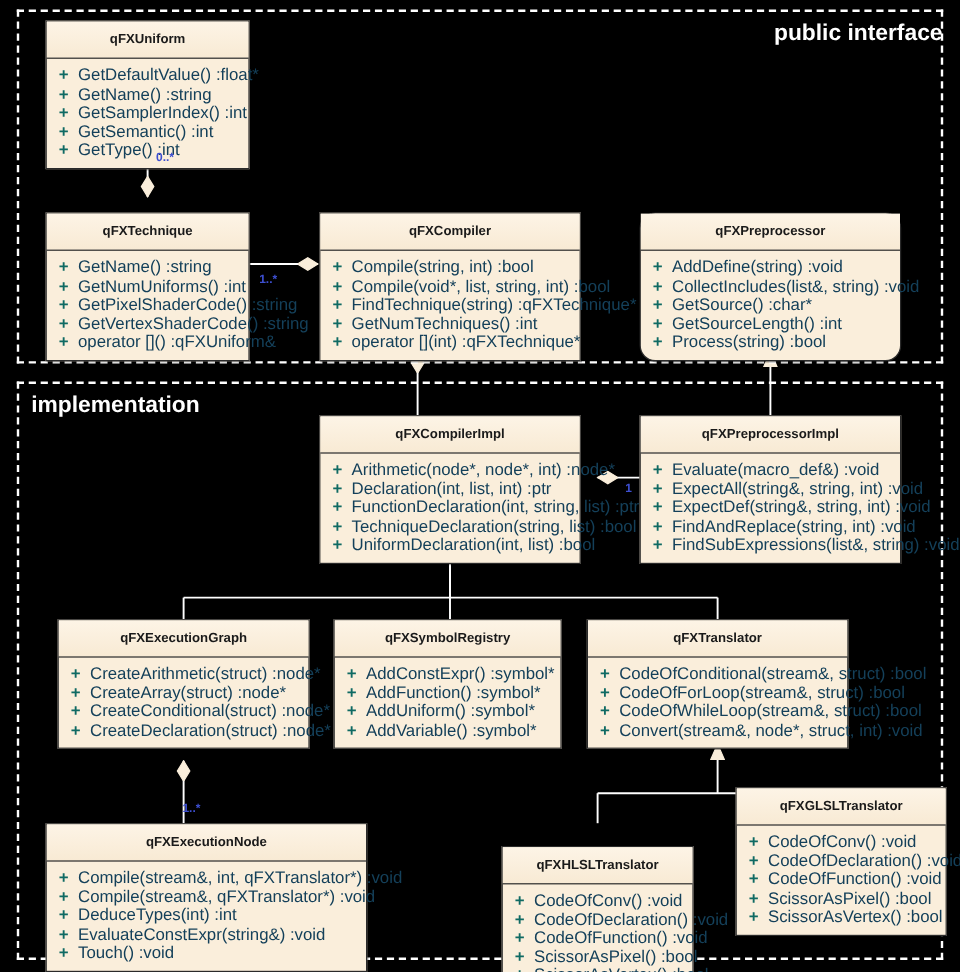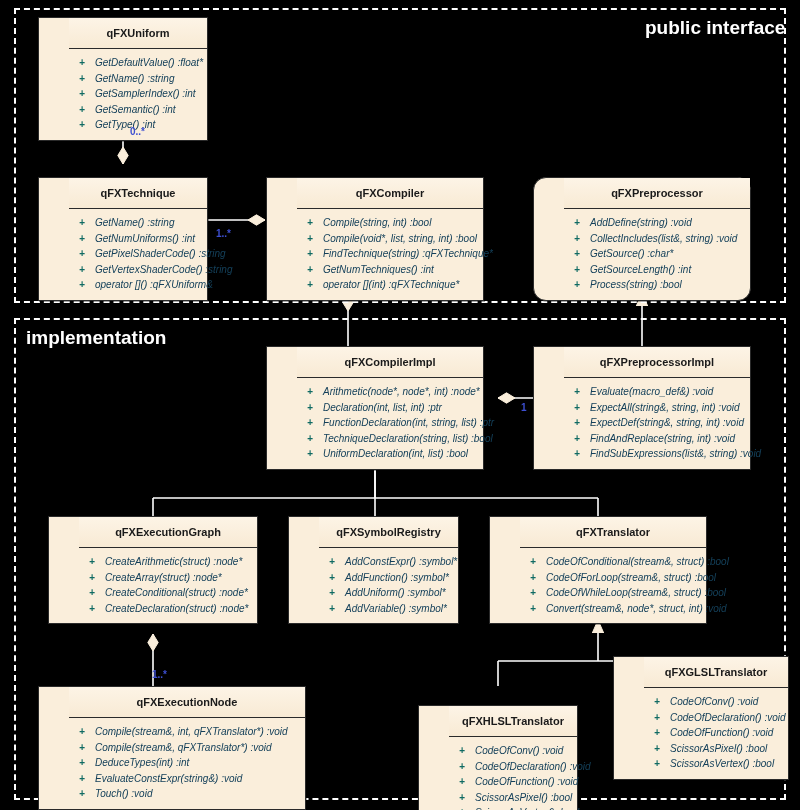--- a/index.html
+++ b/index.html
@@ -36,42 +36,40 @@
     font-size: 19px;
     font-weight: bold;
     white-space: nowrap;
   }
   .uml-class {
     position: absolute;
     background: #faeedb;
     border: 1px solid #2a2a2a;
     box-sizing: border-box;
     box-shadow: 1px 1px 0 rgba(0,0,0,0.35);
-    padding-left: 30px;
   }
   .uml-title {
     text-align: center;
     font-size: 11px;
     font-weight: bold;
     color: #1a1a1a;
     padding: 9px 4px 9px 4px;
     border-bottom: 1px solid #2a2a2a;
     white-space: nowrap;
     background: linear-gradient(to bottom, #fdf4e6 0%, #f8ead4 100%);
   }
   .uml-body {
     padding: 6px 4px 7px 4px;
   }
   .uml-row {
-    font-size: 10px;
+    font-size: 14px;
     color: #14405a;
     line-height: 15.5px;
     white-space: nowrap;
     padding-left: 6px;
-    font-style: italic;
   }
   .vis {
     display: inline-block;
     width: 16px;
     color: #0f6a63;
     font-weight: bold;
   }
   .mult {
     position: absolute;
     color: #3d4fd1;
@@ -195,21 +193,21 @@
   <div class="uml-class" style="left:48px; top:516px; width:210px;">
     <div class="uml-title">qFXExecutionGraph</div>
     <div class="uml-body">
       <div class="uml-row"><span class="vis">+</span><span>CreateArithmetic(struct)  :node*</span></div>
       <div class="uml-row"><span class="vis">+</span><span>CreateArray(struct)  :node*</span></div>
       <div class="uml-row"><span class="vis">+</span><span>CreateConditional(struct)  :node*</span></div>
       <div class="uml-row"><span class="vis">+</span><span>CreateDeclaration(struct)  :node*</span></div>
     </div>
   </div>
 
-  <div class="uml-class" style="left:288px; top:516px; width:171px;">
+  <div class="uml-class" style="left:278px; top:516px; width:190px;">
     <div class="uml-title">qFXSymbolRegistry</div>
     <div class="uml-body">
       <div class="uml-row"><span class="vis">+</span><span>AddConstExpr()  :symbol*</span></div>
       <div class="uml-row"><span class="vis">+</span><span>AddFunction()  :symbol*</span></div>
       <div class="uml-row"><span class="vis">+</span><span>AddUniform()  :symbol*</span></div>
       <div class="uml-row"><span class="vis">+</span><span>AddVariable()  :symbol*</span></div>
     </div>
   </div>
 
   <div class="uml-class" style="left:489px; top:516px; width:218px;">

